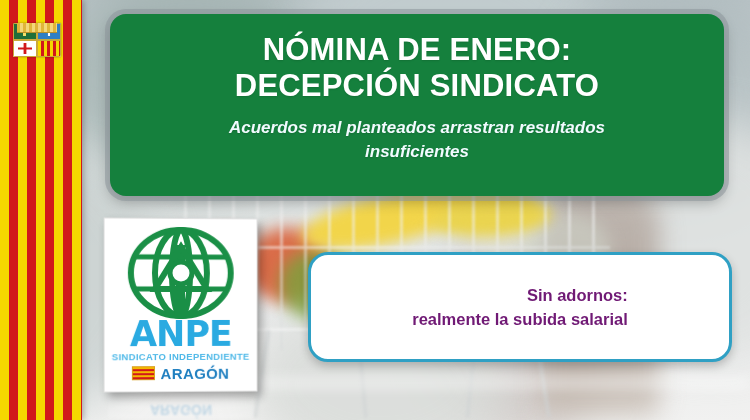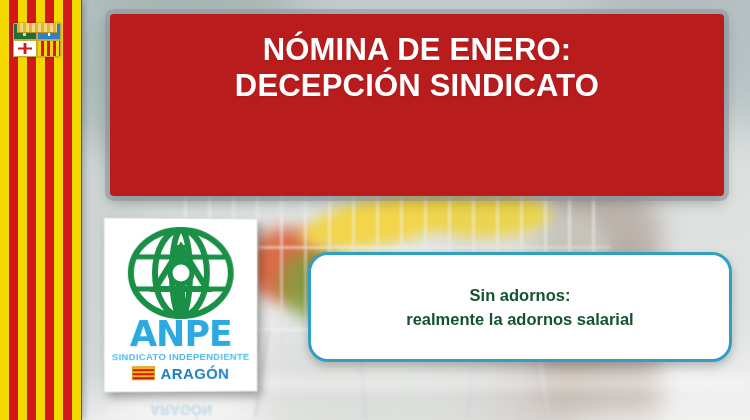--- a/index.html
+++ b/index.html
@@ -79,21 +79,21 @@
          border-bottom:1px solid #b8912c;}
   .q1 .tree{position:absolute;left:40%;top:18%;width:3px;height:64%;background:#f2e06a;}
   .q2 .cross{position:absolute;left:30%;top:20%;width:40%;height:60%;background:#fff;
              clip-path:polygon(38% 0,62% 0,62% 38%,100% 38%,100% 62%,62% 62%,62% 100%,38% 100%,38% 62%,0 62%,0 38%,38% 38%);}
   .q3 .redcross{position:absolute;left:18%;top:14%;width:64%;height:72%;
              background:#d1181b;
              clip-path:polygon(40% 0,60% 0,60% 40%,100% 40%,100% 60%,60% 60%,60% 100%,40% 100%,40% 60%,0 60%,0 40%,40% 40%);}
 
   
   .banner{position:absolute;left:110px;top:14px;width:614px;height:182px;
-          background:#b91c1c;border-radius:4px;
+          background:#15803d;border-radius:16px;
           box-shadow:0 0 0 5px rgba(140,150,155,.55), 0 6px 14px rgba(0,0,0,.28);}
   .banner .title{
     color:#ffffff;text-align:center;font-weight:bold;
     font-size:31px;line-height:36px;letter-spacing:.2px;
     padding:18px 28px 0 28px;
     text-shadow:0 1px 2px rgba(0,0,0,.12);
   }
   .banner .title .tl{display:block;}
   .banner .sub{
     color:#f2fbff;text-align:center;font-style:italic;font-weight:bold;
@@ -121,21 +121,21 @@
   .reflection{position:absolute;left:108px;top:392px;width:146px;height:26px;
               transform:scaleY(-1);opacity:.22;filter:blur(1px);
               background:linear-gradient(180deg,rgba(255,255,255,.9),rgba(255,255,255,0));
               color:#1f7fc0;font-weight:bold;font-size:14px;text-align:center;}
 
   
   .callout{position:absolute;left:308px;top:252px;width:418px;height:104px;
            background:#ffffff;border:3px solid #2fa0c4;border-radius:20px;
            box-shadow:0 4px 10px rgba(0,0,0,.22);
            display:flex;align-items:center;justify-content:center;}
-  .callout .txt{color:#14532d;text-align:center;font-weight:bold;
+  .callout .txt{color:#701a75;text-align:right;font-weight:bold;
                 font-size:16.5px;line-height:24px;padding:0 14px;}
   .callout .txt .cl{display:block;}
 </style>
 </head>
 <body>
 
 <div class="stage">
 
   <div class="photo">
     <div class="base"></div>
@@ -205,20 +205,24 @@
       <div class="q q4"></div>
       <div class="crown"></div>
     </div>
   </div>
 
   <div class="banner">
     <div class="title">
       <span class="tl">NÓMINA DE ENERO:</span>
       <span class="tl">DECEPCIÓN SINDICATO</span>
     </div>
+    <div class="sub">
+      <span class="sl">Acuerdos mal planteados arrastran resultados</span>
+      <span class="sl">insuficientes</span>
+    </div>
   </div>
 
   <div class="logocard">
     <svg class="globe" viewBox="0 0 108 92">
       <g fill="none" stroke="#1a8f46" stroke-width="6">
         <ellipse cx="54" cy="46" rx="50" ry="43"></ellipse>
         <ellipse cx="54" cy="46" rx="26" ry="43"></ellipse>
         <ellipse cx="54" cy="46" rx="9" ry="43"></ellipse>
       </g>
       <g fill="none" stroke="#1a8f46" stroke-width="5">
@@ -236,17 +240,17 @@
     <div class="anpe-sub">SINDICATO INDEPENDIENTE</div>
     <div class="anpe-reg">
       <span class="miniflag"></span><span>ARAGÓN</span>
     </div>
   </div>
   <div class="reflection">ARAGÓN</div>
 
   <div class="callout">
     <div class="txt">
       <span class="cl">Sin adornos:</span>
-      <span class="cl">realmente la adornos salarial</span>
+      <span class="cl">realmente la subida salarial</span>
     </div>
   </div>
 
 </div>
 
 </body></html>

